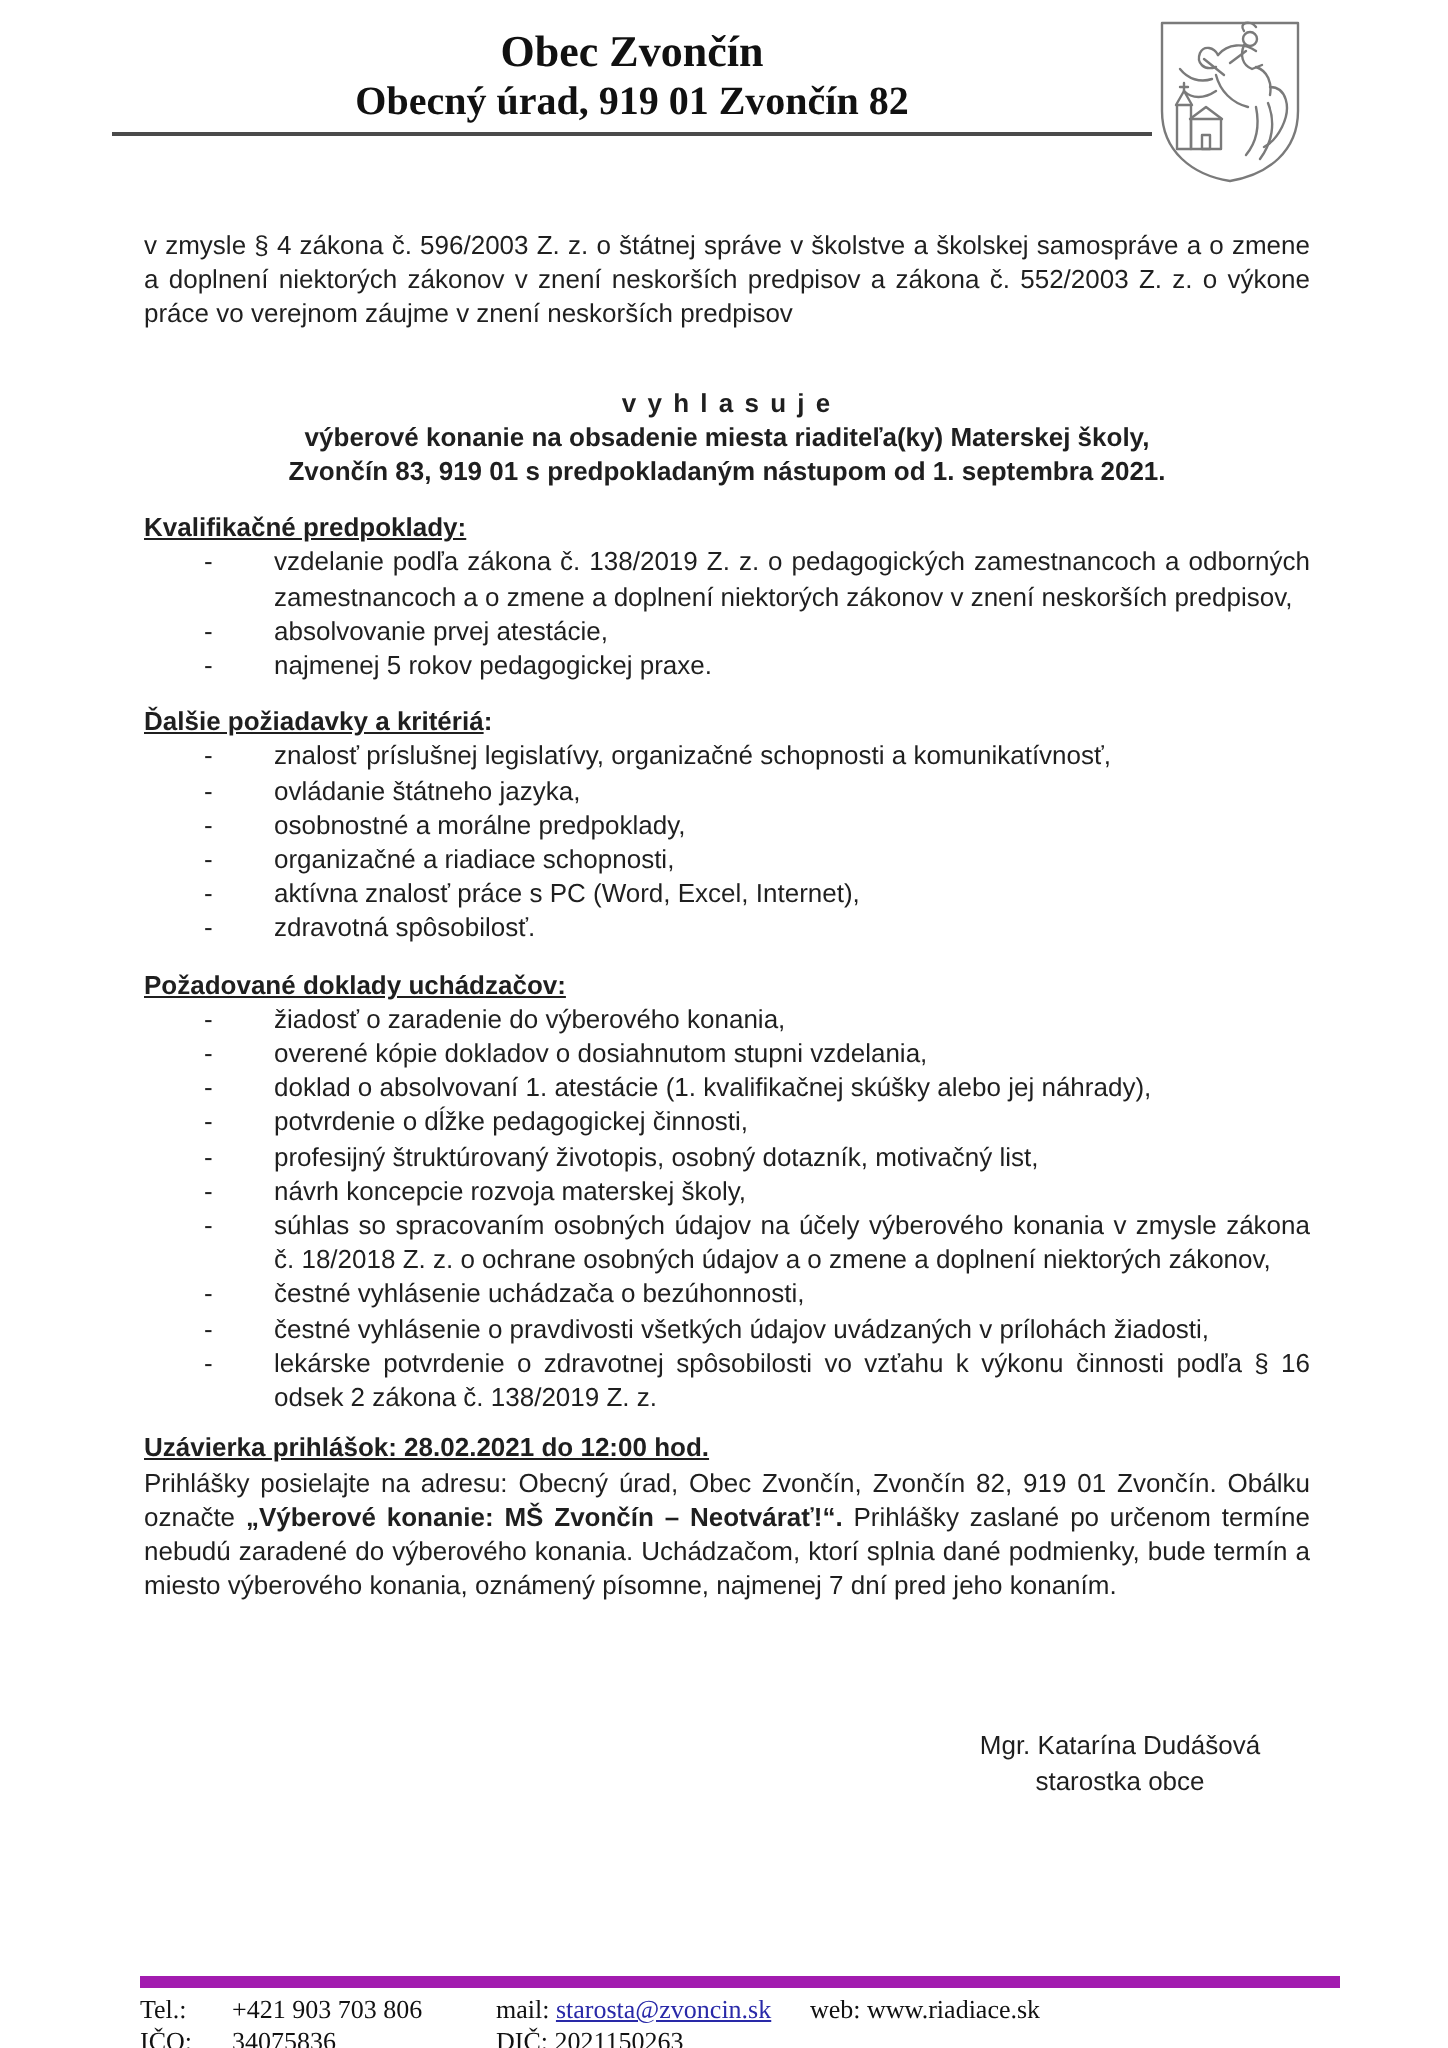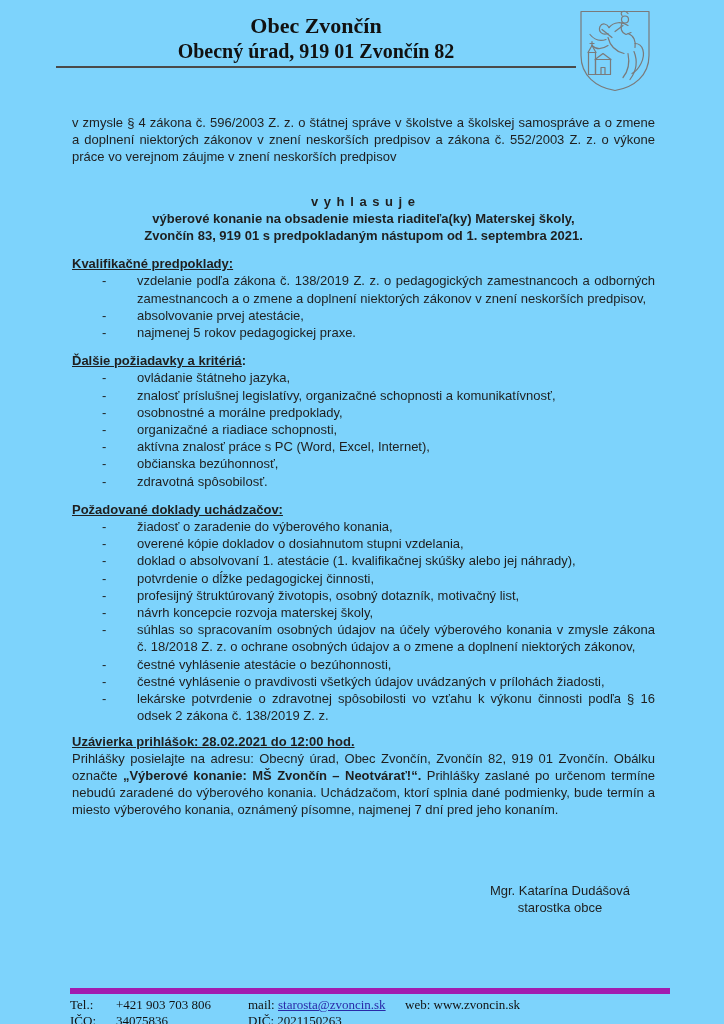--- a/index.html
+++ b/index.html
@@ -1,21 +1,21 @@
 <!DOCTYPE html>
 <html lang="sk"><head>
 <meta charset="utf-8">
 <style>
   * { margin:0; padding:0; box-sizing:border-box; }
   html,body { background:#e8e8e8; }
   .page {
     position:relative;
     width:724px; height:1024px;
     margin:0 auto;
-    background:#7dd3fc;
+    background:#ffffff;
     font-family:"Liberation Sans", sans-serif;
     font-size:13px;
     line-height:17.2px;
     color:#1f1f1f;
     overflow:hidden;
   }
   
   .header-text {
     margin:13px 0 0 56px;
     width:520px;
@@ -134,41 +134,40 @@
       <ul>
         <li>vzdelanie podľa zákona č. 138/2019 Z. z. o pedagogických zamestnancoch a odborných zamestnancoch a o zmene a doplnení niektorých zákonov v znení neskorších predpisov,</li>
         <li>absolvovanie prvej atestácie,</li>
         <li>najmenej 5 rokov pedagogickej praxe.</li>
       </ul>
     </section>
 
     <section class="section">
       <div class="section-heading"><span class="u">Ďalšie požiadavky a kritériá</span><span>:</span></div>
       <ul>
+        <li>znalosť príslušnej legislatívy, organizačné schopnosti a komunikatívnosť,</li>
         <li>ovládanie štátneho jazyka,</li>
-        <li>znalosť príslušnej legislatívy, organizačné schopnosti a komunikatívnosť,</li>
         <li>osobnostné a morálne predpoklady,</li>
         <li>organizačné a riadiace schopnosti,</li>
         <li>aktívna znalosť práce s PC (Word, Excel, Internet),</li>
-        <li>občianska bezúhonnosť,</li>
         <li>zdravotná spôsobilosť.</li>
       </ul>
     </section>
 
     <section class="section">
       <div class="section-heading"><span class="u">Požadované doklady uchádzačov:</span><span></span></div>
       <ul>
         <li>žiadosť o zaradenie do výberového konania,</li>
         <li>overené kópie dokladov o dosiahnutom stupni vzdelania,</li>
         <li>doklad o absolvovaní 1. atestácie (1. kvalifikačnej skúšky alebo jej náhrady),</li>
         <li>potvrdenie o dĺžke pedagogickej činnosti,</li>
         <li>profesijný štruktúrovaný životopis, osobný dotazník, motivačný list,</li>
         <li>návrh koncepcie rozvoja materskej školy,</li>
         <li>súhlas so spracovaním osobných údajov na účely výberového konania v zmysle zákona č. 18/2018 Z. z. o ochrane osobných údajov a o zmene a doplnení niektorých zákonov,</li>
-        <li>čestné vyhlásenie atestácie o bezúhonnosti,</li>
+        <li>čestné vyhlásenie uchádzača o bezúhonnosti,</li>
         <li>čestné vyhlásenie o pravdivosti všetkých údajov uvádzaných v prílohách žiadosti,</li>
         <li>lekárske potvrdenie o zdravotnej spôsobilosti vo vzťahu k výkonu činnosti podľa § 16 odsek 2 zákona č. 138/2019 Z. z.</li>
       </ul>
     </section>
 
     <div class="closing">
       <div class="deadline-heading">Uzávierka prihlášok: 28.02.2021 do 12:00 hod.</div>
       <p class="closing-para"><span>Prihlášky posielajte na adresu: Obecný úrad, Obec Zvončín, Zvončín 82, 919 01 Zvončín. Obálku označte </span><b>„Výberové konanie: MŠ Zvončín – Neotvárať!“.</b><span> Prihlášky zaslané po určenom termíne nebudú zaradené do výberového konania. Uchádzačom, ktorí splnia dané podmienky, bude termín a miesto výberového konania, oznámený písomne, najmenej 7 dní pred jeho konaním.</span></p>
     </div>
 
@@ -176,21 +175,21 @@
       <div>Mgr. Katarína Dudášová</div>
       <div>starostka obce</div>
     </div>
   </main>
 
   <footer class="page-footer">
     <div class="f-row">
       <span>Tel.:</span>
       <span>+421 903 703 806</span>
       <span><span>mail:</span> <a class="mail-link">starosta@zvoncin.sk</a></span>
-      <span><span>web:</span> <span>www.zvoncin.sk</span></span>
+      <span><span>web:</span> <span>www.riadiace.sk</span></span>
     </div>
     <div class="f-row">
       <span>IČO:</span>
       <span>34075836</span>
       <span><span>DIČ:</span> <span>2021150263</span></span>
       <span class="f-indent"><span>BÚ:</span> <span>VUB SK4702000000000031724212</span></span>
     </div>
   </footer>
 
 </div>

